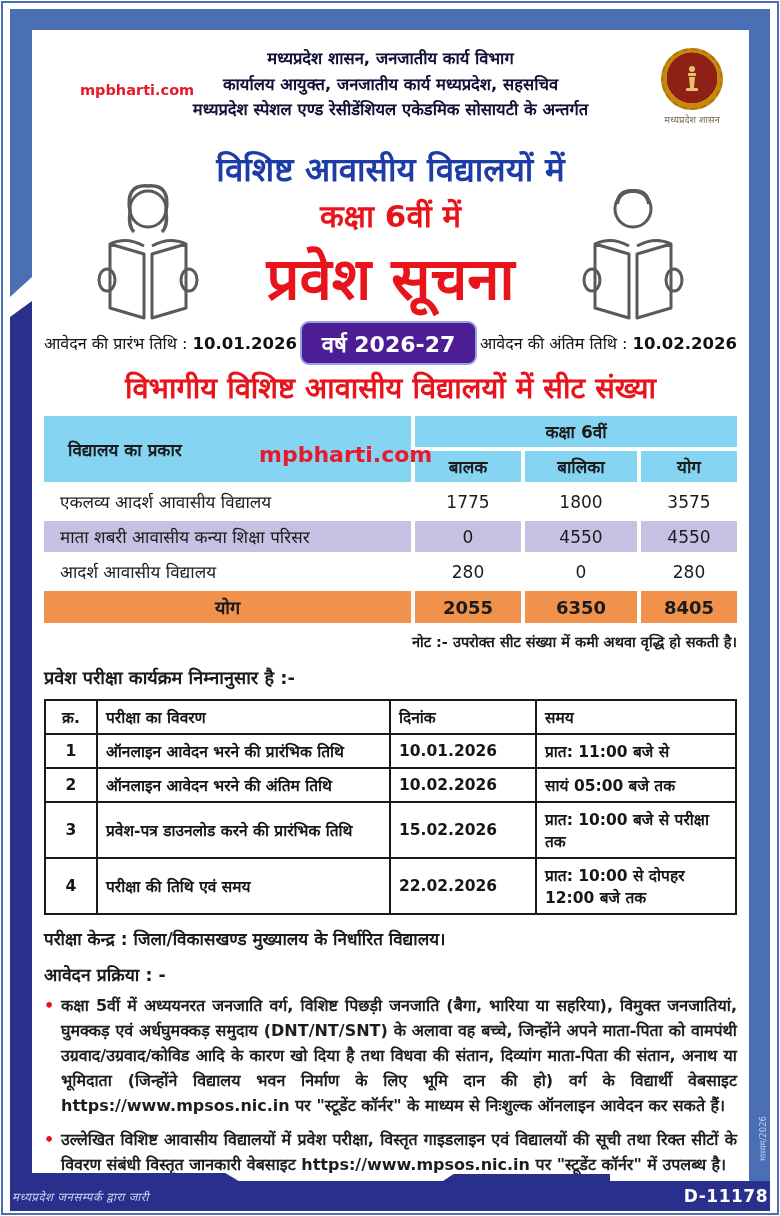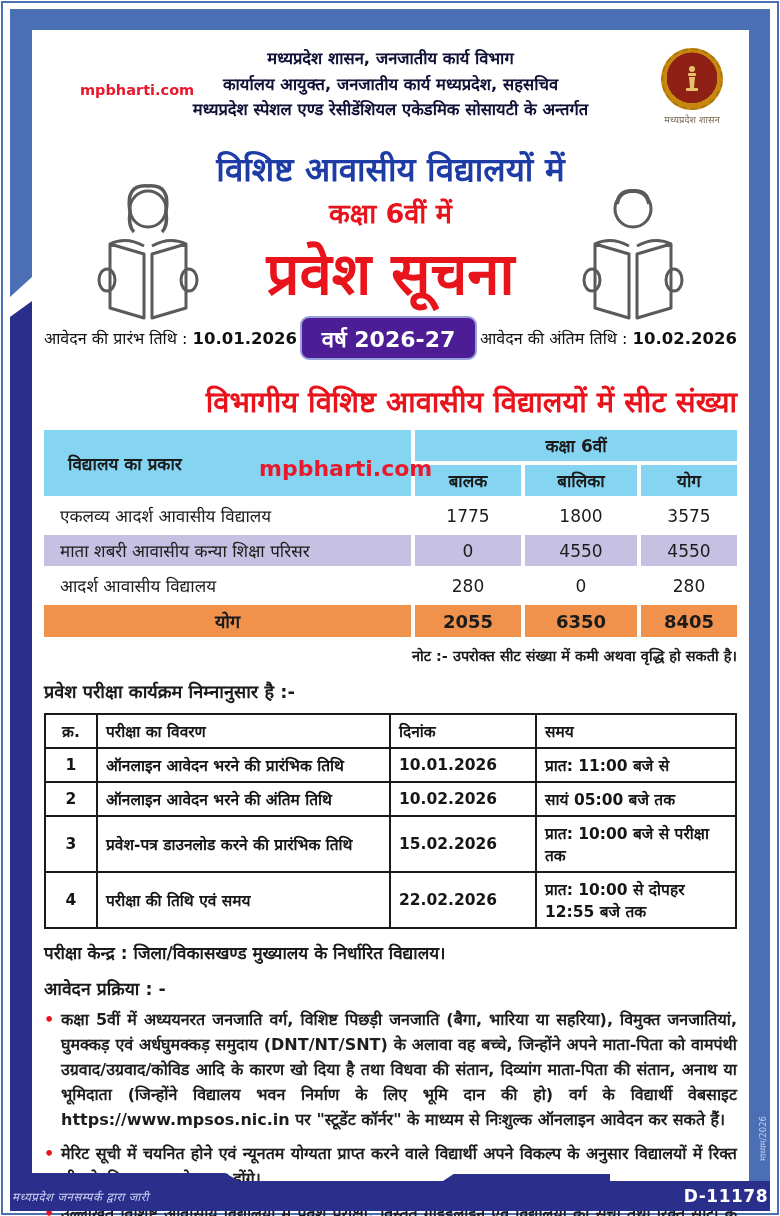--- a/index.html
+++ b/index.html
@@ -33,33 +33,33 @@
   .header .gov-line{font-weight:bold;font-size:16.5px;color:#101036;line-height:1.55;}
   .watermark-a{position:absolute;left:36px;top:48px;color:#e8192c;font-weight:bold;font-size:14.5px;}
   .logo{position:absolute;right:6px;top:14px;width:78px;text-align:center;}
   .emblem{width:62px;height:62px;margin:0 auto;border-radius:50%;
     background:radial-gradient(circle at 50% 48%, #8e2015 0 60%, #c8870e 61% 100%);
     border:2px dashed #a97708;box-sizing:border-box;display:flex;align-items:center;justify-content:center;}
   .logo-caption{font-size:9.5px;color:#7a6a55;margin-top:3px;}
   
   .title-block{position:relative;text-align:center;margin-top:4px;}
   .title-1{color:#1d3ca6;font-weight:bold;font-size:33px;line-height:1.2;}
-  .title-2{color:#e8131b;font-weight:bold;font-size:27px;margin-top:4px;}
+  .title-2{color:#e8131b;font-weight:bold;font-size:31px;margin-top:4px;}
   .title-3{color:#e8131b;font-weight:bold;font-size:58px;line-height:1.1;margin-top:12px;}
   .reader{position:absolute;top:32px;}
   .reader.left{left:52px;}
   .reader.right{right:52px;}
   
   .date-row{display:flex;align-items:center;justify-content:space-between;margin-top:10px;}
   .date-item{font-size:16px;color:#111;white-space:nowrap;}
   .date-item b{font-size:16.5px;}
   .year-badge{background:#4c1d95;color:#fff;font-weight:bold;font-size:22px;
     padding:5px 20px;border-radius:9px;border:2px solid #9aa1dd;}
   
-  .seat-heading{color:#e8131b;font-weight:bold;font-size:29px;text-align:right;margin-top:21px;}
+  .seat-heading{color:#e8131b;font-weight:bold;font-size:29px;text-align:center;margin-top:2px;}
   .seat-wrap{position:relative;margin-top:10px;}
   .watermark-b{position:absolute;left:215px;top:26px;color:#e8192c;font-weight:bold;font-size:22px;z-index:3;}
   .seat-table{display:grid;grid-template-columns:1fr 106px 112px 96px;gap:4px;font-size:17px;}
   .st{display:flex;align-items:center;justify-content:center;padding:4px 2px;box-sizing:border-box;}
   .st.blue{background:#85d4f2;font-weight:bold;}
   .st.corner{grid-row:1/3;justify-content:flex-start;padding-left:24px;}
   .st.group{grid-column:2/5;}
   .st.name{justify-content:flex-start;padding-left:16px;}
   .st.purple{background:#c6c0e2;}
   .st.orange{background:#f0914c;font-weight:bold;font-size:18px;}
@@ -203,30 +203,29 @@
     <tr>
       <td class="num">3</td>
       <td>प्रवेश-पत्र डाउनलोड करने की प्रारंभिक तिथि</td>
       <td>15.02.2026</td>
       <td>प्रात: 10:00 बजे से परीक्षा तक</td>
     </tr>
     <tr>
       <td class="num">4</td>
       <td>परीक्षा की तिथि एवं समय</td>
       <td>22.02.2026</td>
-      <td>प्रात: 10:00 से दोपहर 12:55 बजे तक</td>
+      <td>प्रात: 10:00 से दोपहर 12:00 बजे तक</td>
     </tr>
   </tbody>
     </table>
   <div class="exam-center">परीक्षा केन्द्र :  जिला/विकासखण्ड मुख्यालय के निर्धारित विद्यालय।</div>
 
   <div class="app-heading">आवेदन प्रक्रिया : -</div>
   <ul class="bullets">
     <li>कक्षा 5वीं में अध्ययनरत जनजाति वर्ग, विशिष्ट पिछड़ी जनजाति (बैगा, भारिया या सहरिया), विमुक्त जनजातियां, घुमक्कड़ एवं अर्धघुमक्कड़ समुदाय (DNT/NT/SNT) के अलावा वह बच्चे, जिन्होंने अपने माता-पिता को वामपंथी उग्रवाद/उग्रवाद/कोविड आदि के कारण खो दिया है तथा विधवा की संतान, दिव्यांग माता-पिता की संतान, अनाथ या भूमिदाता (जिन्होंने विद्यालय भवन निर्माण के लिए भूमि दान की हो) वर्ग के विद्यार्थी वेबसाइट https://www.mpsos.nic.in पर "स्टूडेंट कॉर्नर" के माध्यम से निःशुल्क ऑनलाइन आवेदन कर सकते हैं।</li>
-    <li>मेरिट सूची में चयनित होने एवं न्यूनतम योग्यता प्राप्त करने वाले विद्यार्थी अपने विकल्प के अनुसार विद्यालयों में रिक्त सीट के विरुद्ध चयन हेतु पात्र होंगे।</li>
     <li>उल्लेखित विशिष्ट आवासीय विद्यालयों में प्रवेश परीक्षा, विस्तृत गाइडलाइन एवं विद्यालयों की सूची तथा रिक्त सीटों के विवरण संबंधी विस्तृत जानकारी वेबसाइट https://www.mpsos.nic.in पर "स्टूडेंट कॉर्नर" में उपलब्ध है।</li>
   </ul>
 
 </div>
 
 <div class="bottom-bar">
   <span class="bar-left-text">मध्यप्रदेश जनसम्पर्क द्वारा जारी</span>
   <span class="bar-code">D-11178</span>
 </div>
 <div class="side-code">माध्यम/2026</div>

